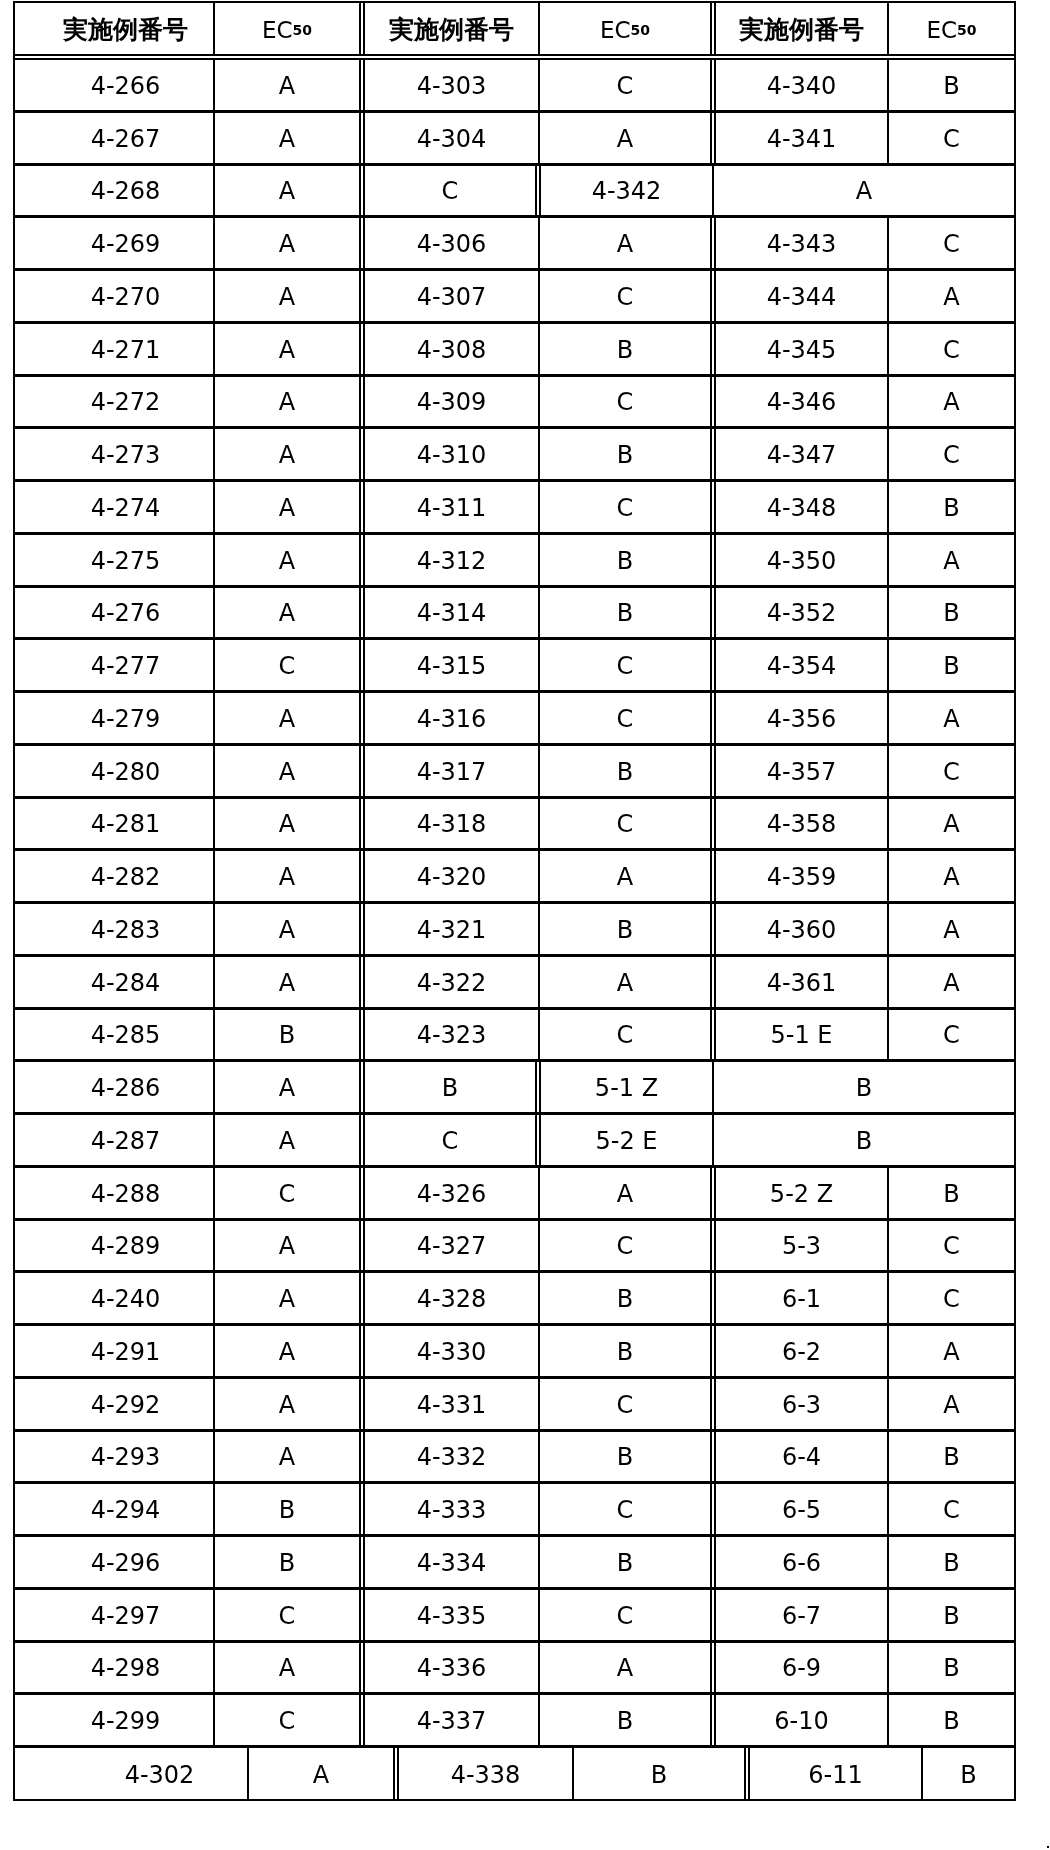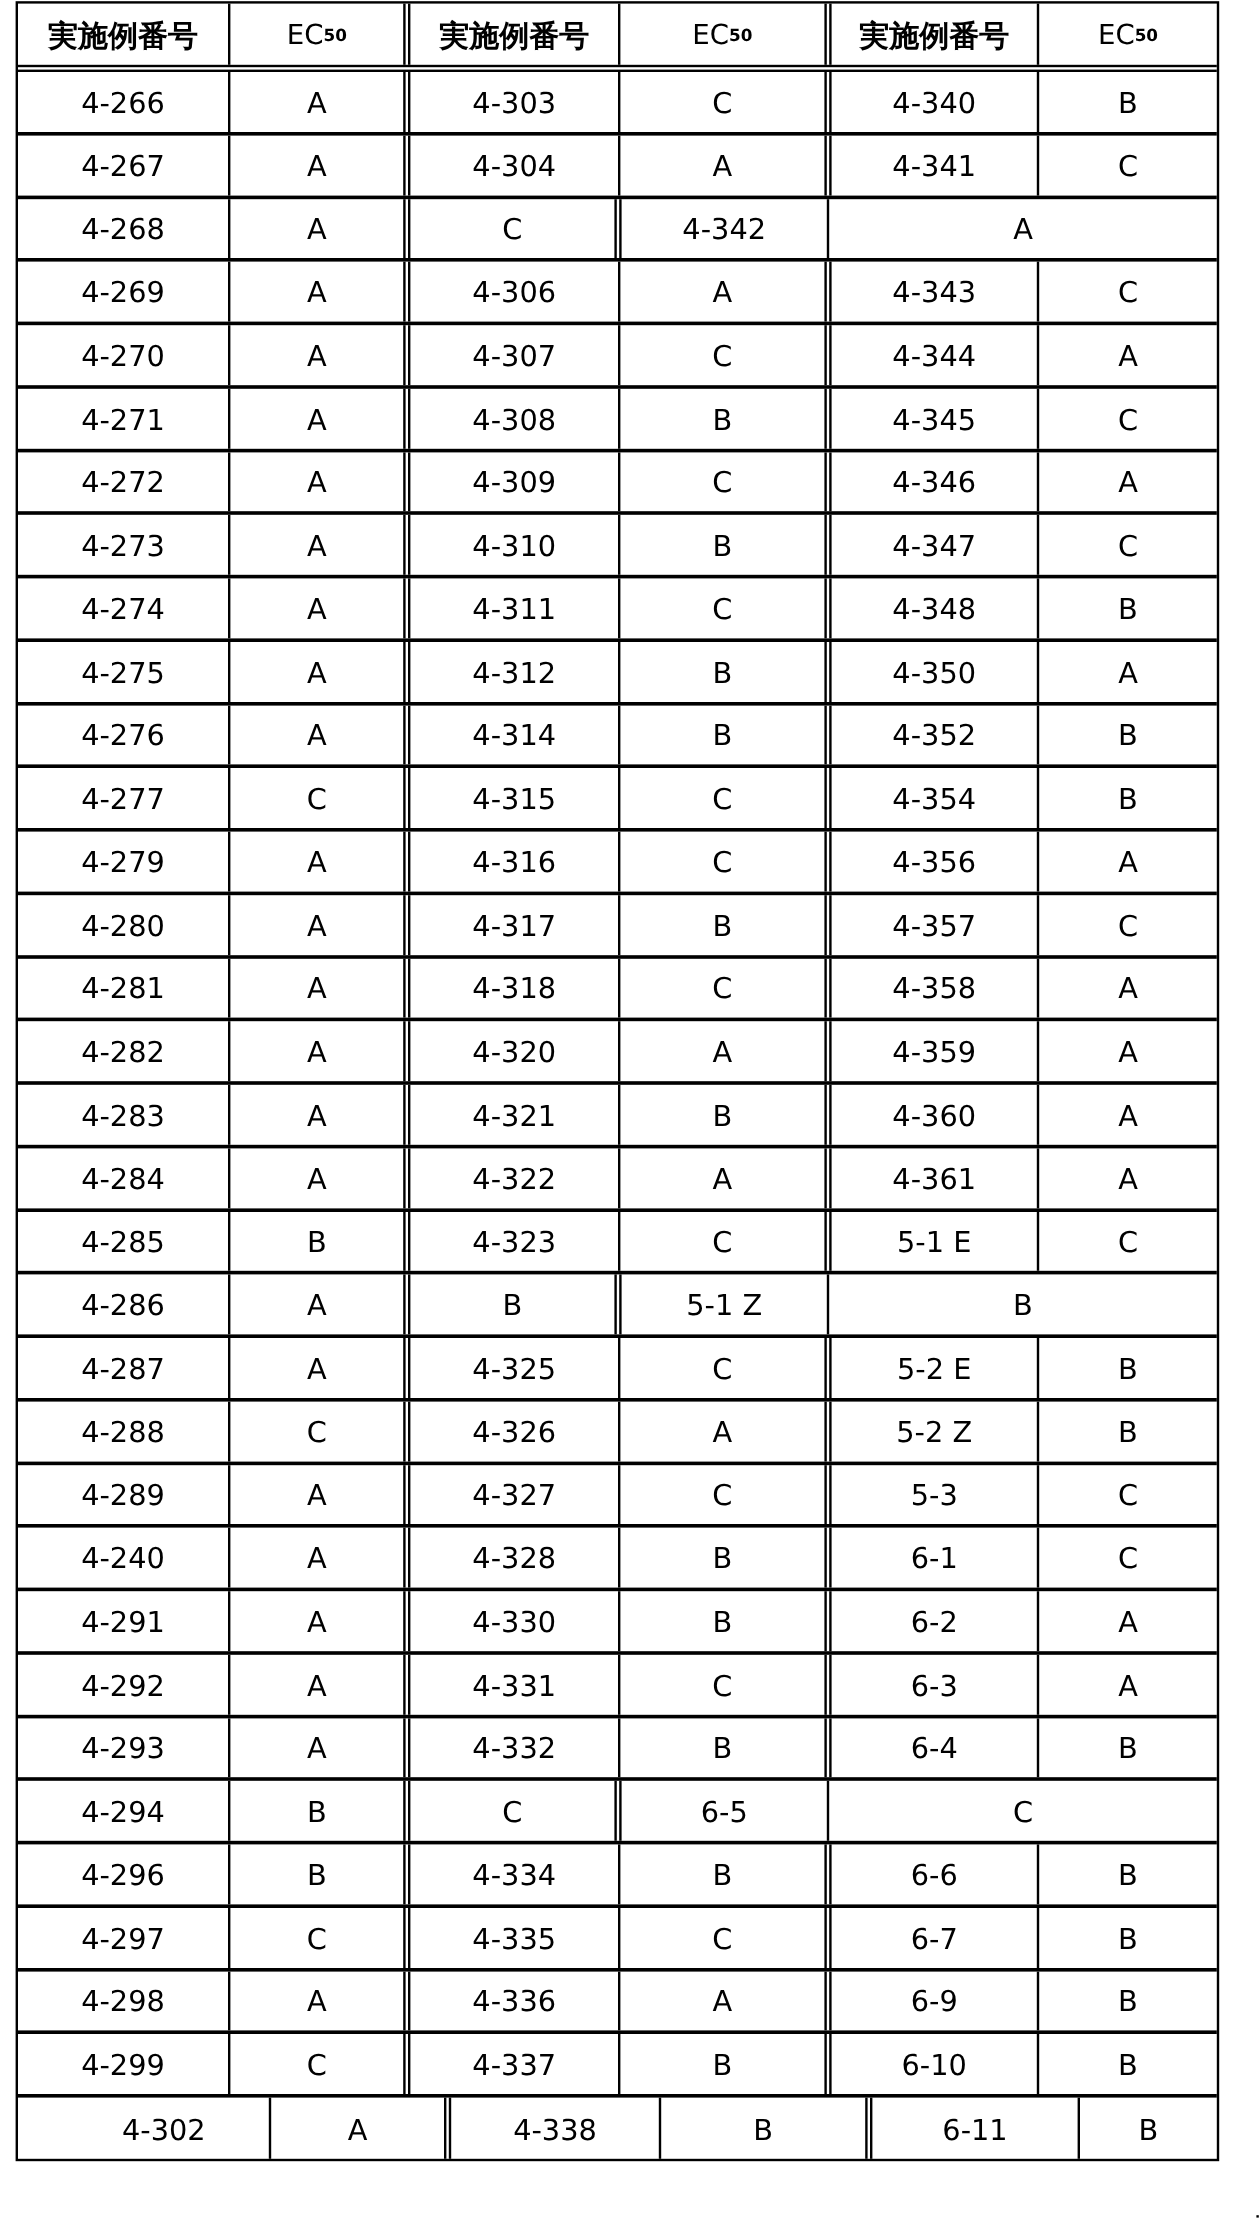--- a/index.html
+++ b/index.html
@@ -21,20 +21,21 @@
       top: 1px;
       width: 1003px;
       border: 2px solid #000;
       box-sizing: border-box;
     }
     .row {
       display: flex;
       box-sizing: border-box;
       border-bottom: 3px solid #000;
       height: 52.75px;
+      padding-left: 23px;
     }
     .row:last-child { border-bottom: none; height: 51px; margin-left: 34px; }
     .row.header {
       height: 57px;
       border-bottom: 6px double #000;
     }
     .cell {
       display: flex;
       align-items: center;
       justify-content: center;
@@ -242,21 +243,20 @@
     <div class="row">
       <div class="cell c1">4-286</div>
       <div class="cell c2 sep">A</div>
       <div class="cell c4 sep">B</div>
       <div class="cell c5">5-1 Z</div>
       <div class="cell c6">B</div>
     </div>
     <div class="row">
       <div class="cell c1">4-287</div>
       <div class="cell c2 sep">A</div>
-      <div class="cell c3">4-325</div>
       <div class="cell c4 sep">C</div>
       <div class="cell c5">5-2 E</div>
       <div class="cell c6">B</div>
     </div>
     <div class="row">
       <div class="cell c1">4-288</div>
       <div class="cell c2 sep">C</div>
       <div class="cell c3">4-326</div>
       <div class="cell c4 sep">A</div>
       <div class="cell c5">5-2 Z</div>
@@ -298,20 +298,21 @@
       <div class="cell c1">4-293</div>
       <div class="cell c2 sep">A</div>
       <div class="cell c3">4-332</div>
       <div class="cell c4 sep">B</div>
       <div class="cell c5">6-4</div>
       <div class="cell c6">B</div>
     </div>
     <div class="row">
       <div class="cell c1">4-294</div>
       <div class="cell c2 sep">B</div>
+      <div class="cell c3">4-333</div>
       <div class="cell c4 sep">C</div>
       <div class="cell c5">6-5</div>
       <div class="cell c6">C</div>
     </div>
     <div class="row">
       <div class="cell c1">4-296</div>
       <div class="cell c2 sep">B</div>
       <div class="cell c3">4-334</div>
       <div class="cell c4 sep">B</div>
       <div class="cell c5">6-6</div>

